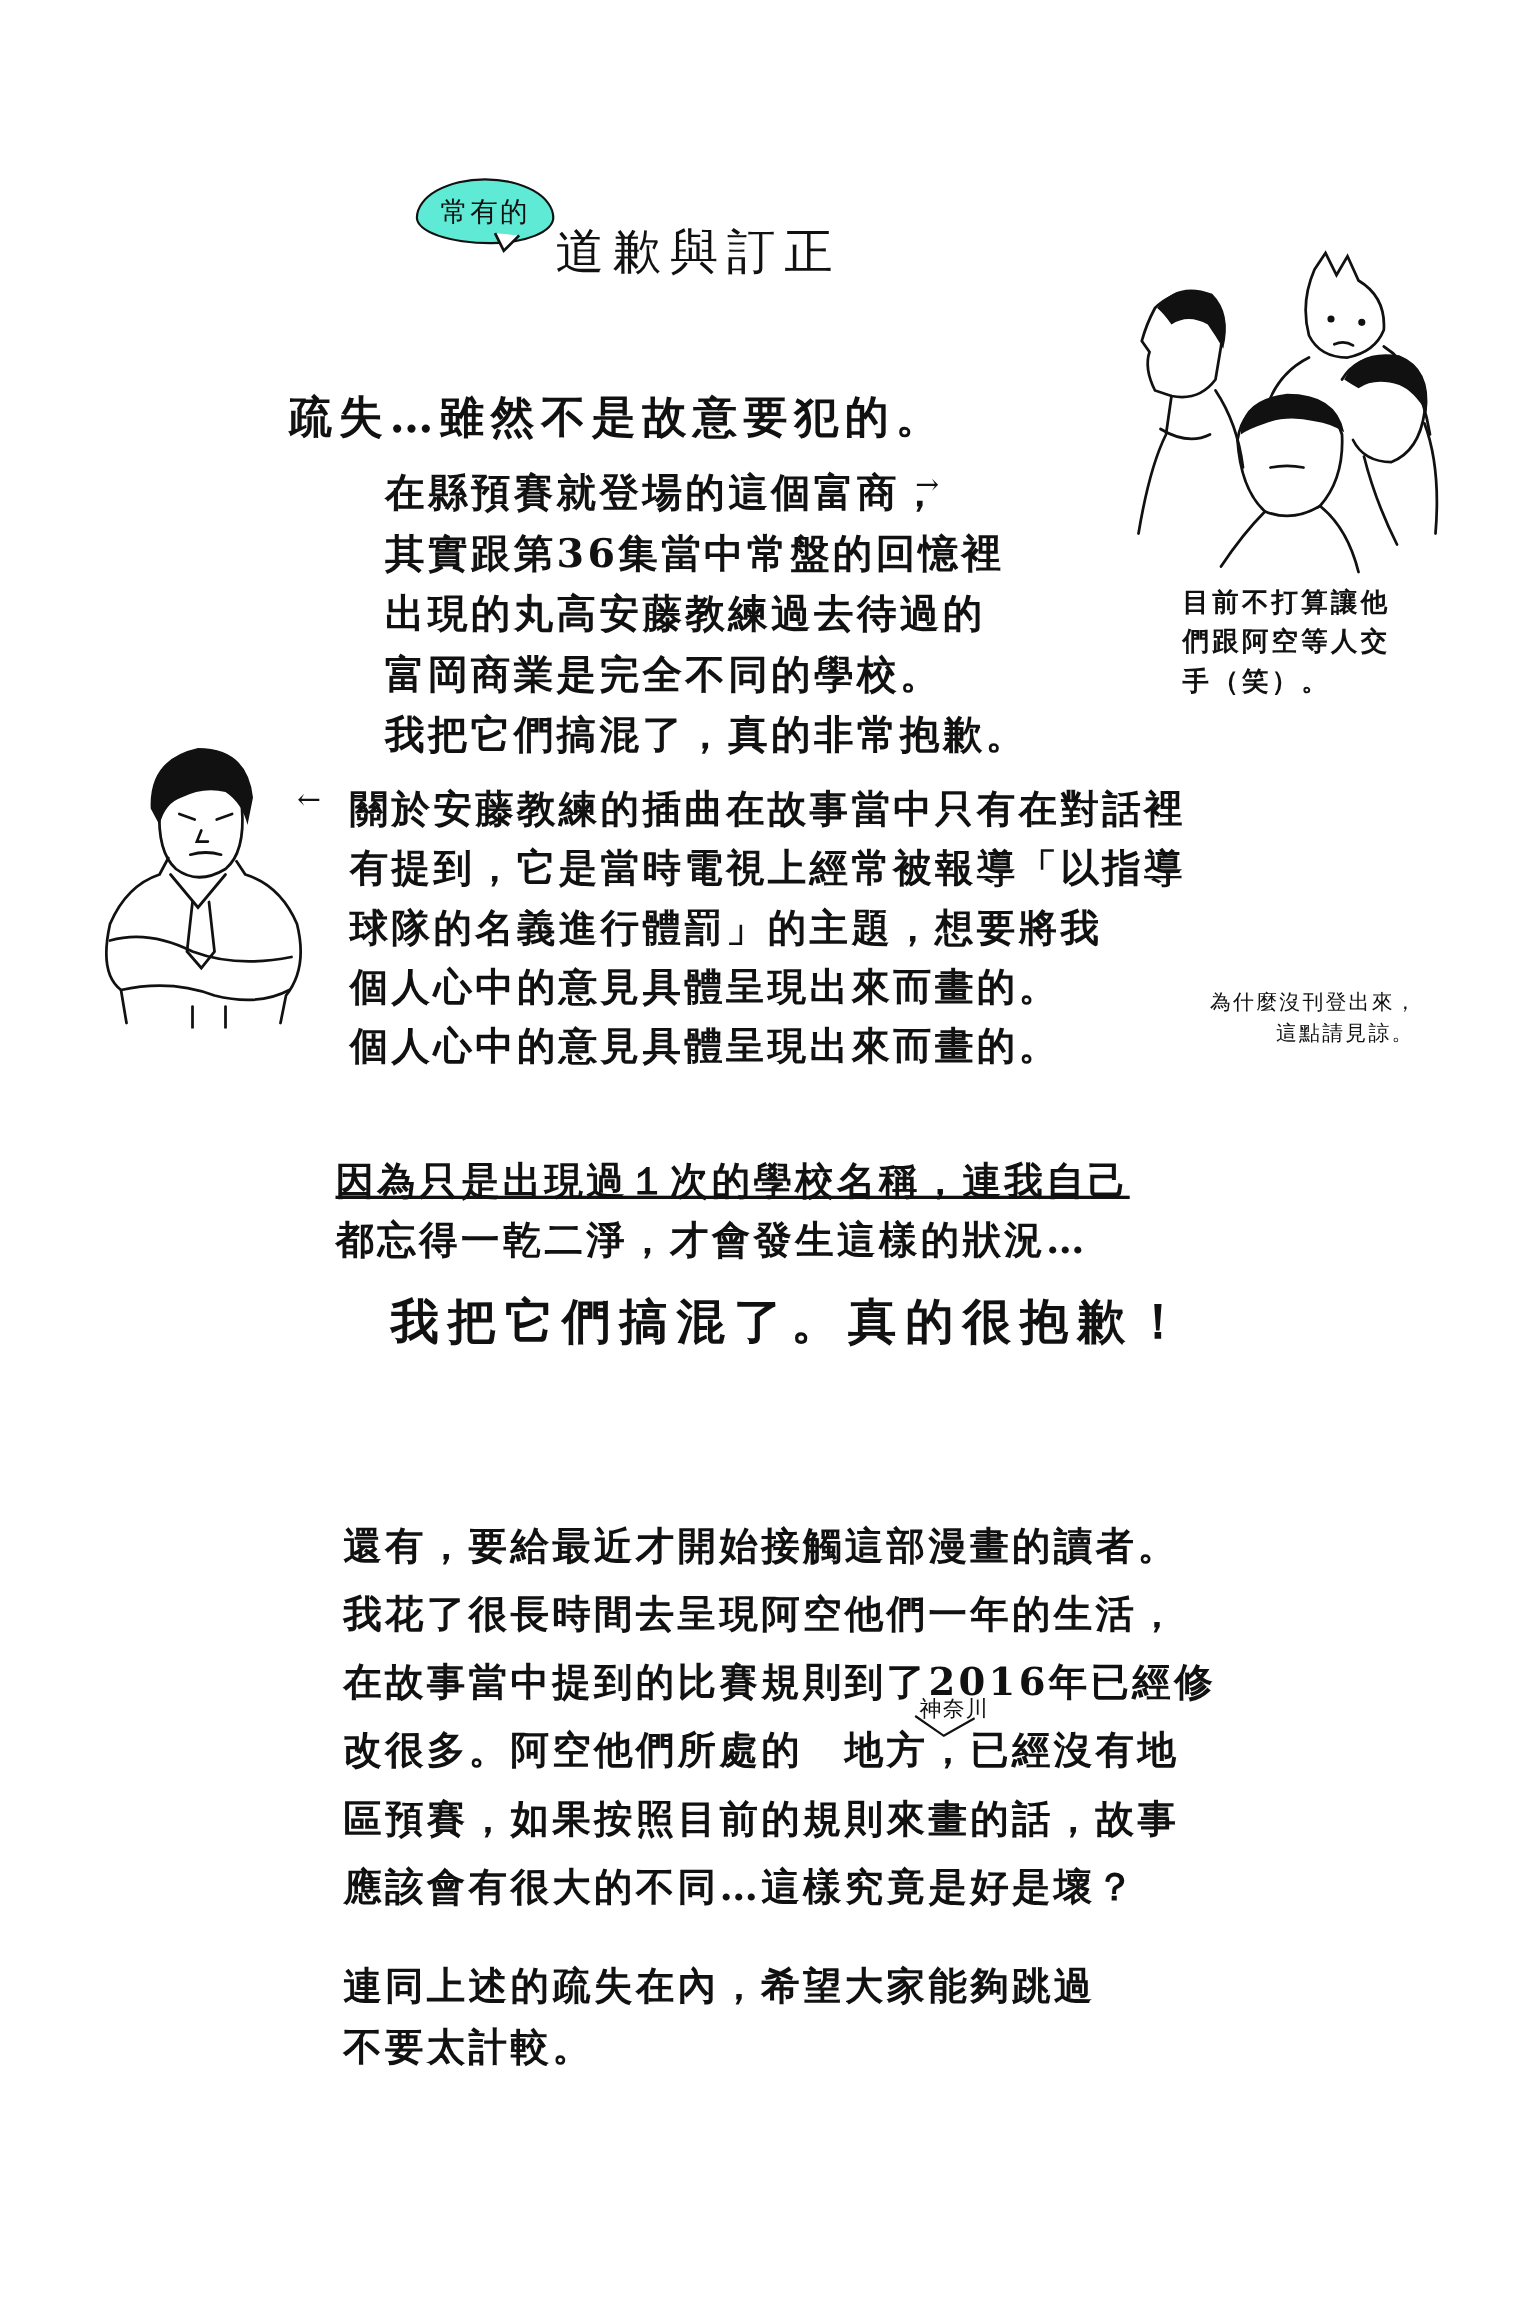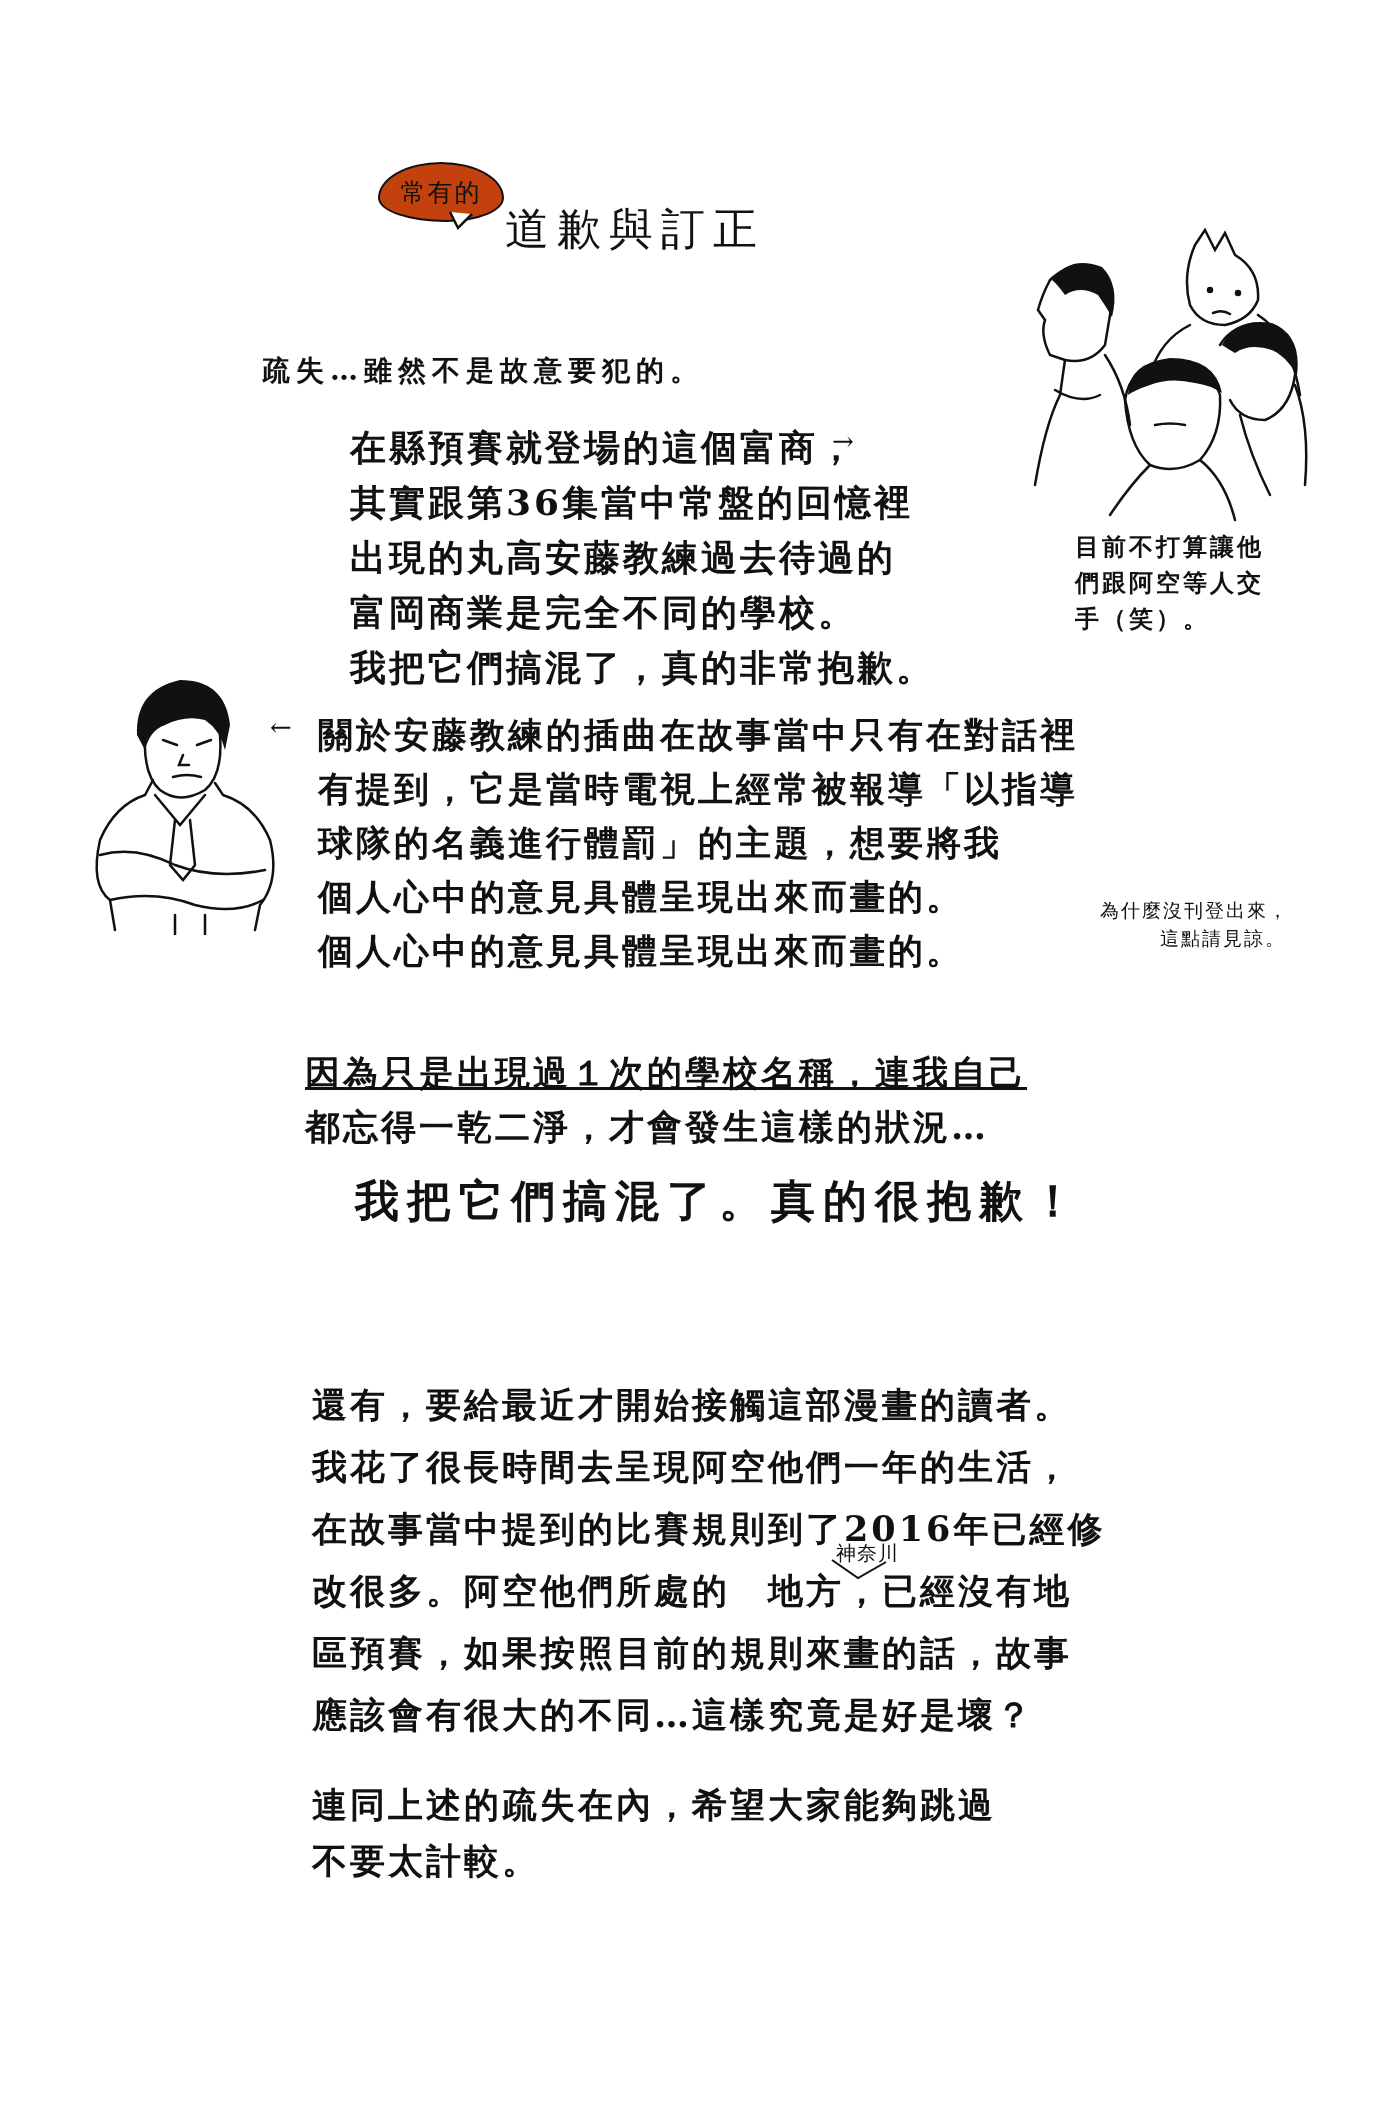--- a/index.html
+++ b/index.html
@@ -9,28 +9,28 @@
       color: #111111;
     }
     .abs { position: absolute; }
     .line { position: absolute; white-space: nowrap; letter-spacing: 3px; }
 
     
     .bubble {
       left: 378px; top: 162px; width: 122px; height: 56px;
       border: 2.5px solid #111; border-radius: 50% 50% 46% 54% / 60% 60% 40% 40%;
       display: flex; align-items: center; justify-content: center;
-      font-size: 25px; letter-spacing: 2px; background: #c2410c;
+      font-size: 25px; letter-spacing: 2px; background: #5eead4;
     }
     .bubble-tail {
       left: 448px; top: 210px; width: 26px; height: 22px;
     }
     .title { left: 505px; top: 200px; font-size: 44px; letter-spacing: 8px; font-weight: normal; }
 
-    .lead { font-size: 28px; font-weight: bold; letter-spacing: 6px; text-align: right; }
+    .lead { font-size: 40px; font-weight: bold; letter-spacing: 6px; text-align: right; }
     .body36 { font-size: 36px; font-weight: bold; }
     .body34 { font-size: 35px; font-weight: bold; }
     .small { font-size: 24px; font-weight: bold; letter-spacing: 3px; }
     .tiny { font-size: 19px; letter-spacing: 2px; }
     .big { font-size: 44px; font-weight: bold; letter-spacing: 8px; }
 
     .arrow { font-size: 26px; }
     .ruby { font-size: 20px; letter-spacing: 1px; }
 
     svg.ill { position: absolute; }

